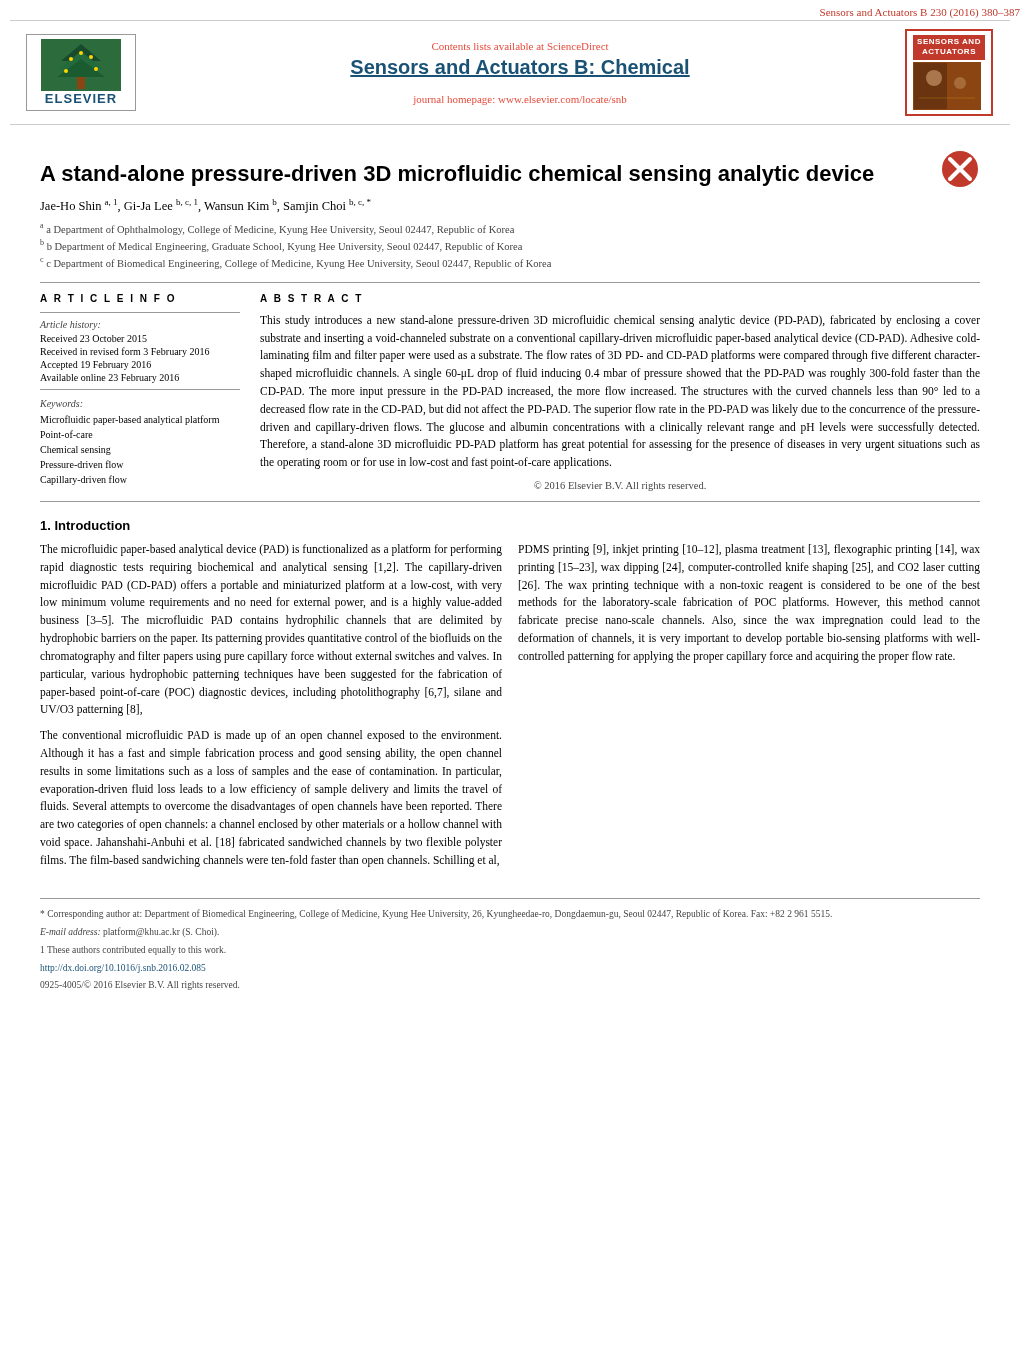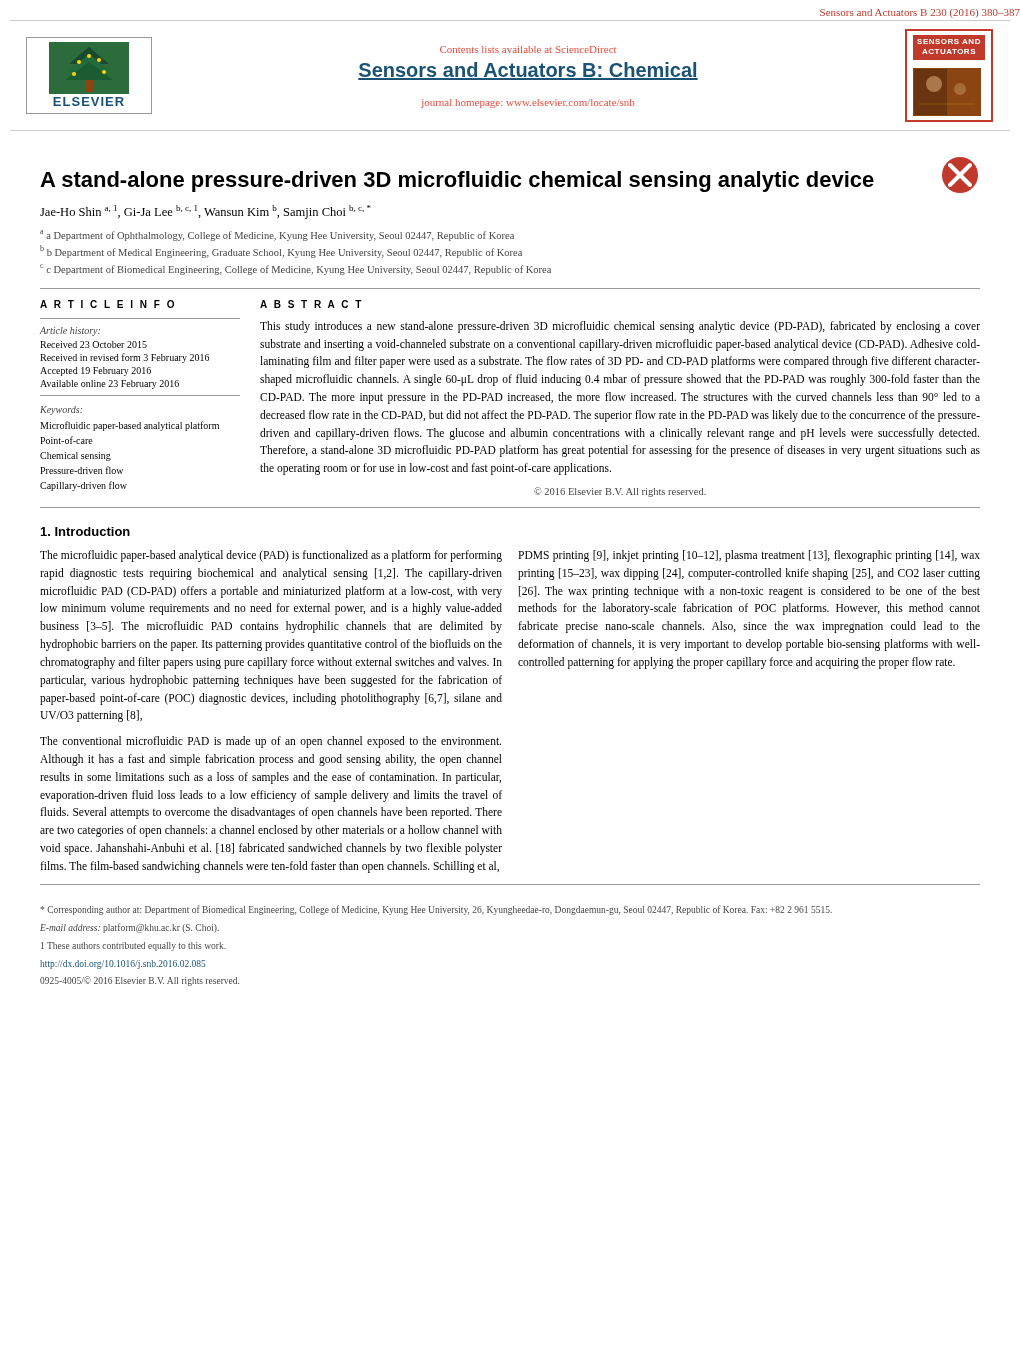--- a/index.html
+++ b/index.html
@@ -23,21 +23,21 @@
     .journal-header {
       display: flex;
       align-items: center;
       border-top: 1px solid #ccc;
       border-bottom: 1px solid #ccc;
       padding: 8px 16px;
       margin: 0 10px;
     }
 
     .elsevier-logo {
-      width: 126px;
+      width: 110px;
       flex-shrink: 0;
     }
 
     .elsevier-logo-inner {
       border: 1px solid #999;
       padding: 4px;
       display: flex;
       flex-direction: column;
       align-items: center;
       font-size: 10px;
@@ -269,22 +269,23 @@
       text-align: justify;
       color: #000;
     }
 
     .body-text p {
       margin-bottom: 8px;
     }
 
     
     .footer-area {
+      margin-top: 20px;
       border-top: 1px solid #999;
-      padding-top: 18px;
+      padding-top: 8px;
       font-size: 9.5px;
       color: #444;
     }
 
     .footer-note {
       font-size: 9.5px;
       color: #444;
       line-height: 1.5;
       margin-bottom: 4px;
     }
@@ -340,21 +341,21 @@
     <div class="journal-name">
       <span>Sensors and Actuators B: Chemical</span>
     </div>
     <div class="journal-homepage">
       <span>journal homepage: www.elsevier.com/locate/snb</span>
     </div>
   </div>
 
   <div class="sensors-logo">
     <div class="sensors-logo-box">
-      <div style="background:#c0392b; color:#fff; padding:2px 4px; font-size:8px; font-weight:bold; letter-spacing:0.5px; margin-bottom:8px;">SENSORS AND<br>ACTUATORS</div>
+      <div style="background:#c0392b; color:#fff; padding:2px 4px; font-size:8px; font-weight:bold; letter-spacing:0.5px; margin-bottom:2px;">SENSORS AND<br>ACTUATORS</div>
       <div style="background:#8B4513; width:68px; height:48px; display:flex; align-items:center; justify-content:center; position:relative; overflow:hidden;">
         <svg width="66" height="46" viewBox="0 0 66 46">
           <rect width="66" height="46" fill="#8B4513"></rect>
           <rect x="0" y="0" width="33" height="46" fill="#6B3410"></rect>
           <circle cx="20" cy="15" r="8" fill="#D4A574" opacity="0.6"></circle>
           <circle cx="46" cy="20" r="6" fill="#C49060" opacity="0.5"></circle>
           <line x1="5" y1="35" x2="61" y2="35" stroke="#FFD700" stroke-width="0.5" opacity="0.4"></line>
         </svg>
       </div>
     </div>

